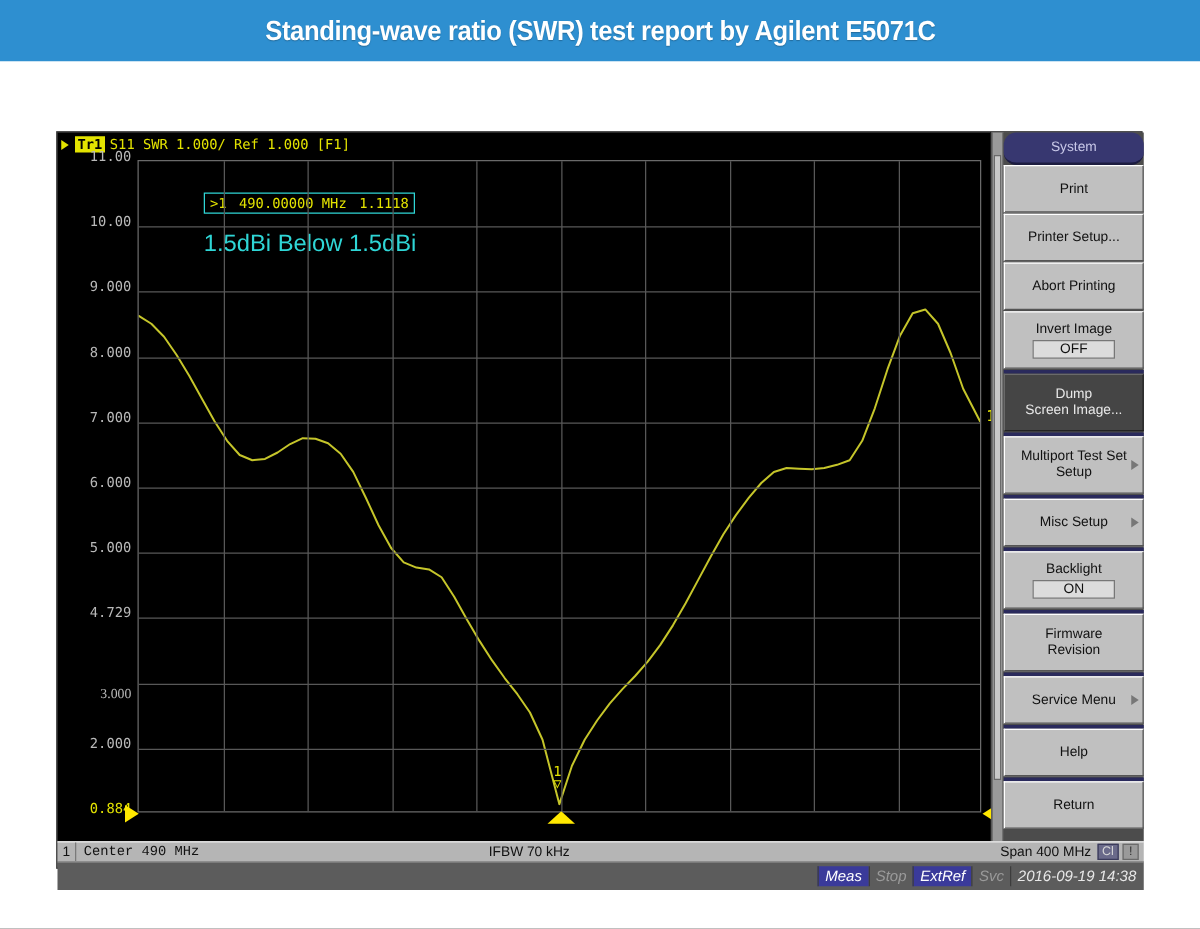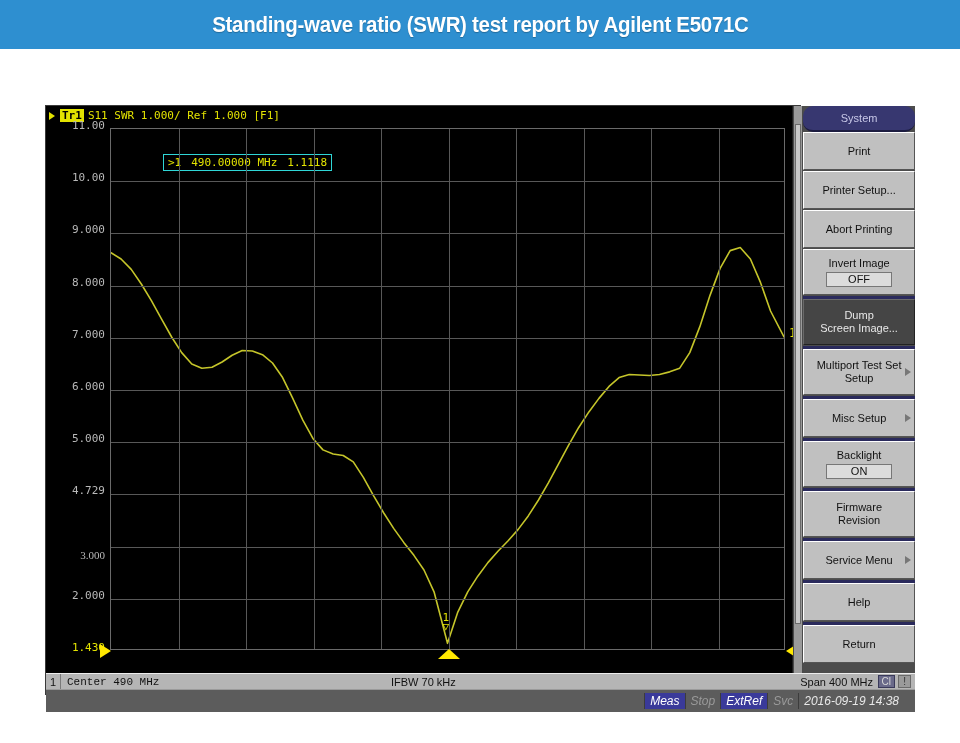--- a/index.html
+++ b/index.html
@@ -17,21 +17,21 @@
     color:#ffffff;font-size:22px;font-weight:bold;
     font-family:"Liberation Sans",sans-serif;
     letter-spacing:-0.3px;
     transform:scaleX(0.93);
     text-shadow:0 1px 1px rgba(0,0,0,0.25);
     white-space:nowrap;
   }
   
   .vna{
     position:absolute;left:45px;top:105px;
-    width:756px;height:590px;
+    width:869px;height:590px;
     background:#6e6e6e;
     border:1px solid #3a3a3a;
     box-sizing:border-box;
     display:block;
   }
   .vna-body{
     position:absolute;left:0;top:0;width:869px;height:567px;
     display:flex;
   }
   
@@ -205,21 +205,21 @@
     display:flex;align-items:center;justify-content:flex-end;
     font-size:12px;
     font-style:italic;
   }
   .st{
     padding:1px 5px;margin:0;color:#9a9a9a;
     border-left:1px solid #3c3c3c;
     font-family:"Liberation Sans",sans-serif;
   }
   .st.on{background:#3a3a9a;color:#ffffff;}
-  .st.datetime{color:#e8e8e8;padding-right:16px;}
+  .st.datetime{color:#e8e8e8;padding-right:6px;}
 </style>
 </head>
 <body>
 
 <div class="banner">
   <div class="banner-title">Standing-wave ratio (SWR) test report by Agilent E5071C</div>
 </div>
 
 <div class="vna">
 
@@ -237,35 +237,36 @@
           <div class="ytick" style="top: 1px;">11.00</div>
           <div class="ytick" style="top: 53.2px;">10.00</div>
           <div class="ytick" style="top: 105.4px;">9.000</div>
           <div class="ytick" style="top: 157.6px;">8.000</div>
           <div class="ytick" style="top: 209.8px;">7.000</div>
           <div class="ytick" style="top: 262px;">6.000</div>
           <div class="ytick" style="top: 314.2px;">5.000</div>
           <div class="ytick" style="top: 366.4px;">4.729</div>
           <div class="ytick" style="top: 431px; font-family: Liberation Serif, serif;">3.000</div>
           <div class="ytick" style="top: 470.8px;">2.000</div>
-          <div class="ytick ref" style="top: 523px;">1.430</div>
+          <div class="ytick ref" style="top: 523px;">0.884</div>
         </div>
 
       <div class="plot" id="plot">
 
         <svg class="trace-svg" id="tracesvg" viewBox="0 0 675 522" preserveAspectRatio="none">
           <polyline id="traceline" fill="none" stroke="#c5c52a" stroke-width="1.6" stroke-linejoin="round" stroke-linecap="round" points="0.0,124.2 10.1,130.5 20.3,140.9 30.4,155.6 40.5,172.3 50.6,190.5 60.8,208.8 70.9,224.5 81.0,235.9 91.1,240.1 101.3,239.1 111.4,233.9 121.5,227.1 131.6,222.4 141.8,222.9 151.9,226.5 162.0,234.9 172.1,249.5 182.3,270.4 192.4,292.3 202.5,310.6 212.6,322.1 222.8,326.3 232.9,327.8 243.0,334.1 253.1,349.7 263.3,368.0 273.4,385.2 283.5,400.9 293.6,415.0 303.8,428.0 313.9,442.7 324.0,464.6 337.5,516.3 347.6,485.5 357.8,464.6 367.9,448.9 378.0,435.3 388.1,423.9 398.3,413.4 408.4,401.9 418.5,388.4 428.6,372.7 438.8,355.0 448.9,336.2 459.0,317.4 469.1,299.6 479.3,284.0 489.4,270.4 499.5,258.4 509.6,249.5 519.8,246.4 529.9,246.9 540.0,247.4 550.1,246.4 560.3,243.8 570.4,240.1 580.5,224.5 590.6,198.4 600.8,167.0 610.9,139.9 621.0,122.1 631.1,119.0 641.3,130.5 651.4,154.0 661.5,182.7 675.0,208.8"></polyline>
         </svg>
 
         <div class="mkbox">
           <span>&gt;1</span>
           <span>490.00000 MHz</span>
           <span>1.1118</span>
         </div>
 
+        <div class="annot">1.5dBi Below 1.5dBi</div>
 
         <div class="mk-onplot" id="mkonplot" style="left: 331.5px; top: 484.164px;">
             <div>1</div>
             <div>▽</div>
           </div>
         <div class="mk-right" id="mkright" style="left: 678px; top: 196.8px;">1</div>
 
         <div class="tri-right-ref" id="trirefL" style="left: -11px; top: 515px;"></div>
         <div class="tri-left-ref" id="trirefR" style="left: 675px; top: 515px;"></div>
         <div class="tri-up" id="triup" style="left: 326.5px; top: 520px;"></div>

